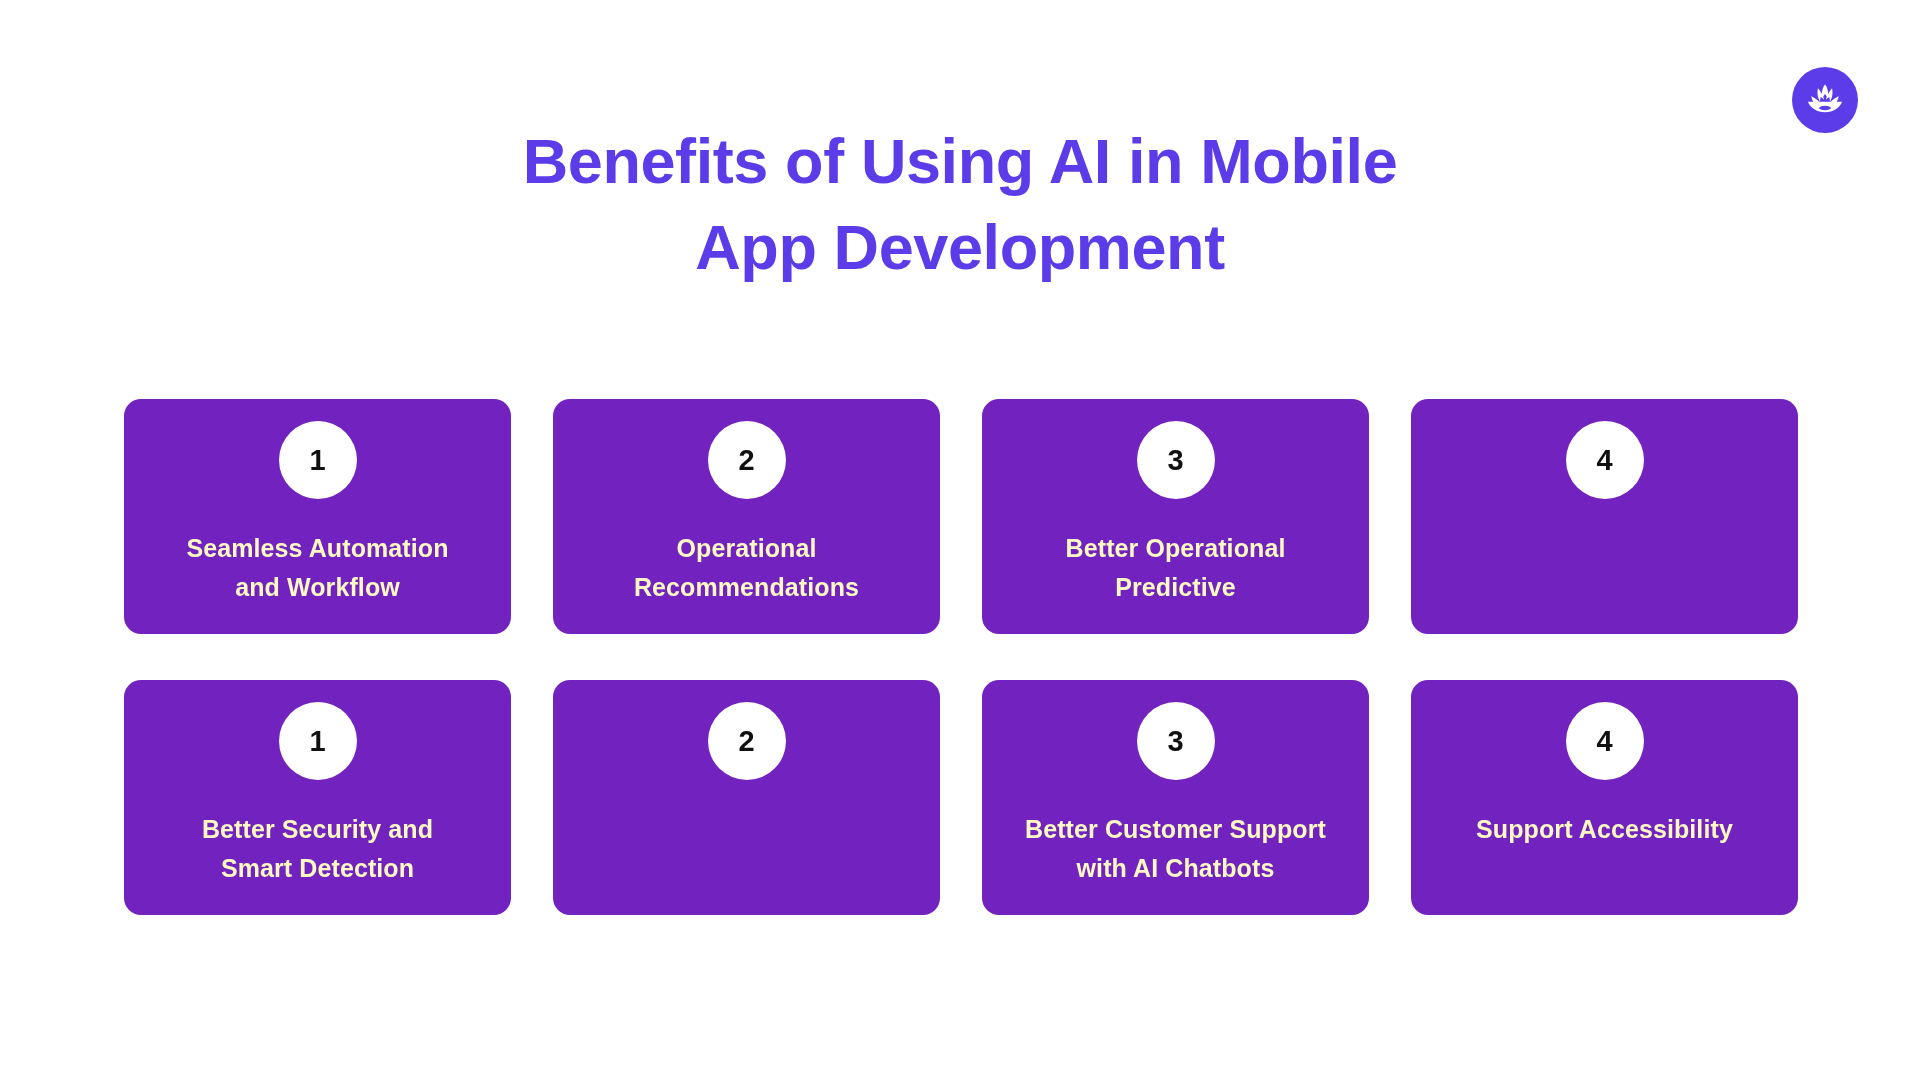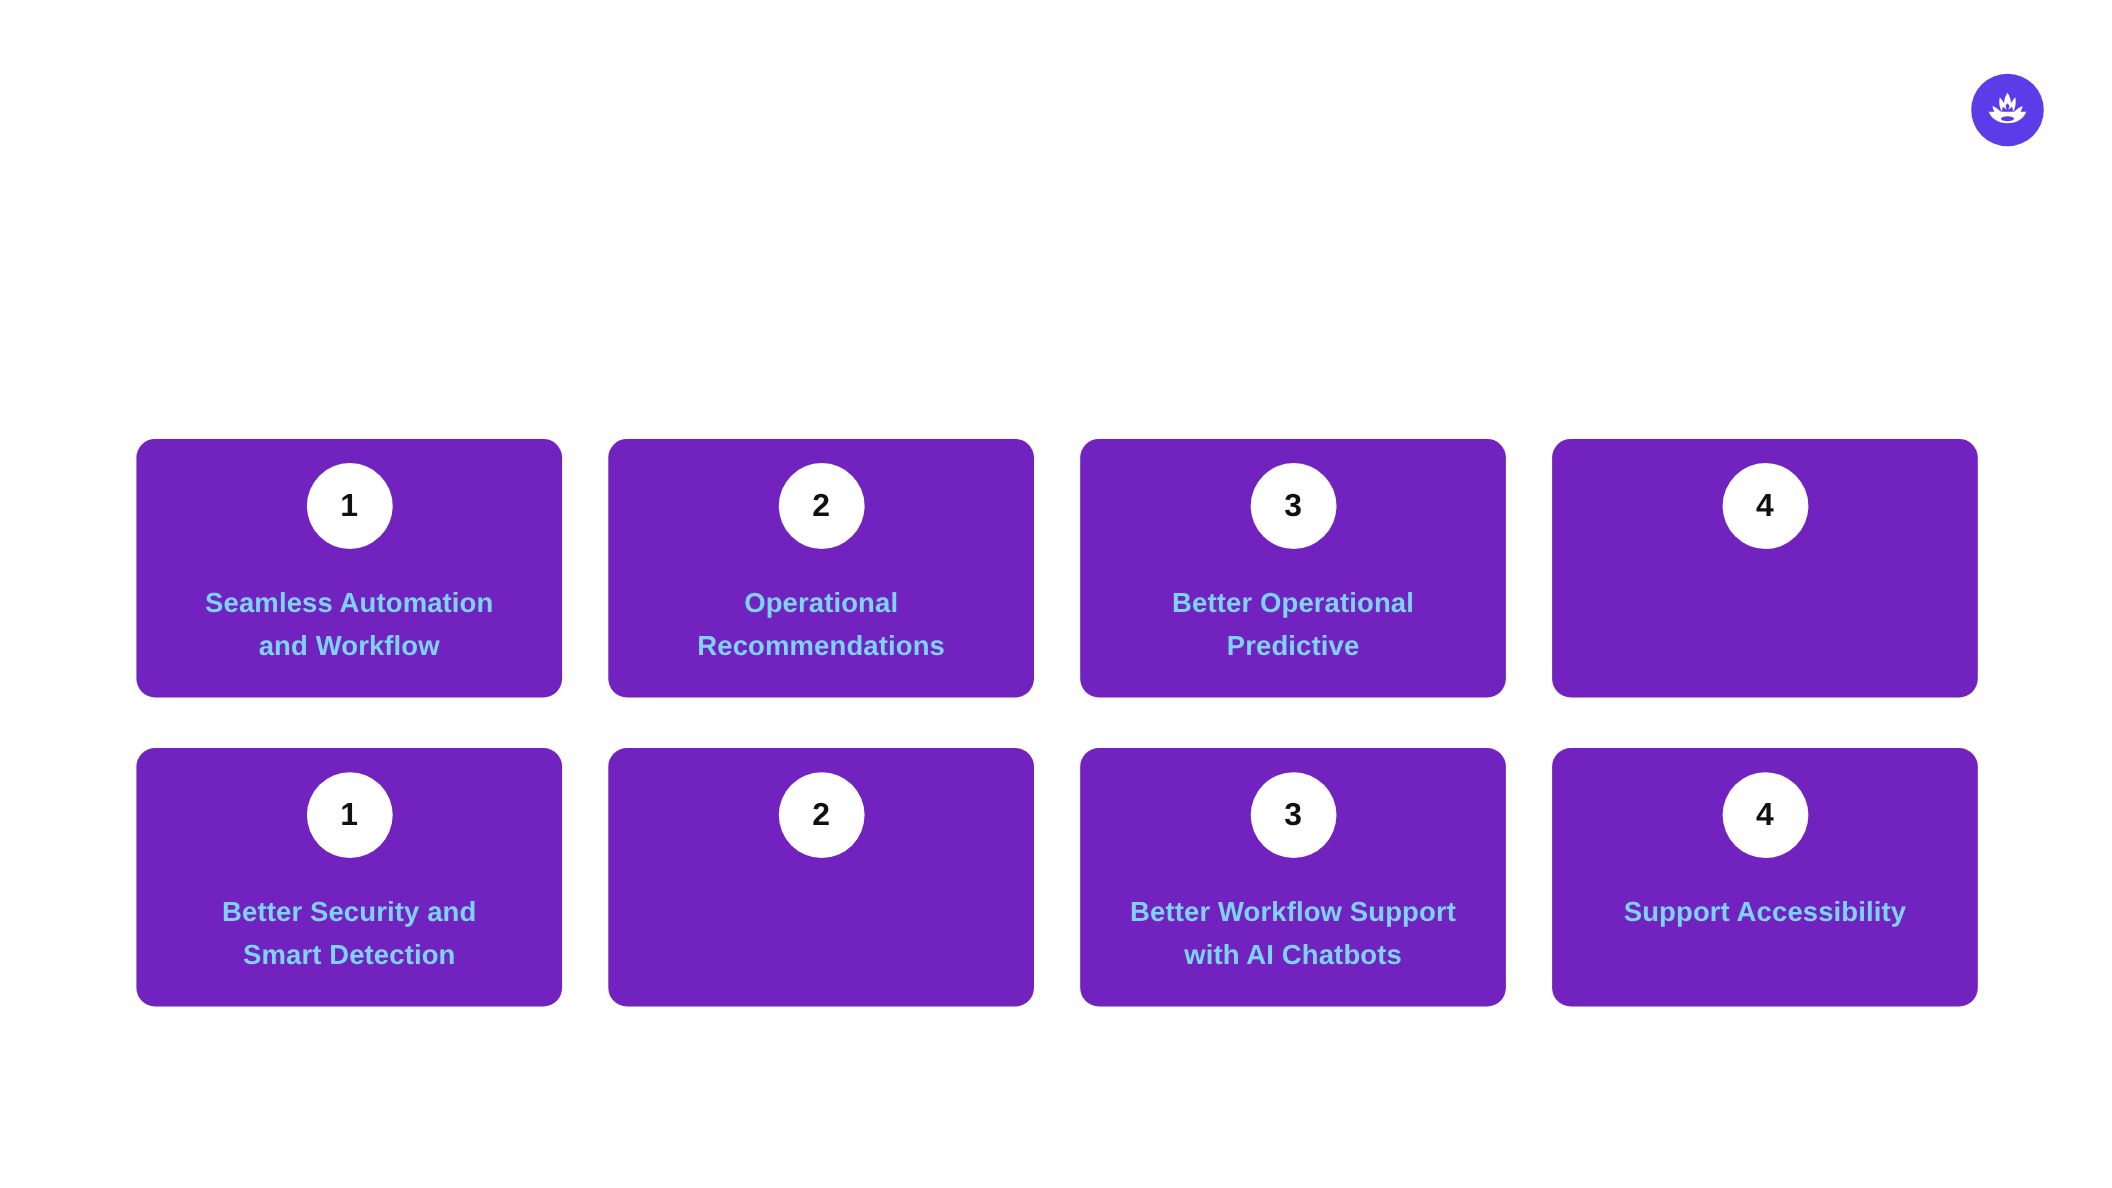--- a/index.html
+++ b/index.html
@@ -89,21 +89,21 @@
     font-weight: 700;
     display: flex;
     align-items: center;
     justify-content: center;
     flex: 0 0 auto;
     line-height: 1;
   }
 
   .card-label {
     margin-top: 30px;
-    color: #7dd3fc;
+    color: #fef9c3;
     font-size: 25px;
     line-height: 39px;
     font-weight: 600;
     text-align: center;
     width: 340px;
     white-space: pre-line;
     letter-spacing: 0.1px;
   }
 </style>
 </head>
@@ -123,20 +123,22 @@
             <path d="M53 26.4c-4.3 1.7-8.2 4.4-11.6 7.8-1.4 1.4-2.6 2.9-3.6 4.4 1.9-.9 3.9-1.6 5.9-2-.2 2.3-.7 4.5-1.5 6.7 1.5-1.1 3-2.4 4.4-4 3.1-3.5 5.3-7.8 6.4-12.9z"></path>
             <path d="M7.5 36.4h17.8c-.4 3-.1 5.9.9 8.5-5-1-9.5-3.1-13.2-6.2-2-1.7-3.8-3.6-5.5-5.7v3.4z" opacity="0"></path>
             <path d="M6 34.5c3.6 9.4 13.2 16 26 16s22.4-6.6 26-16H6z"></path>
             <ellipse cx="32" cy="44.2" rx="9" ry="3.4" fill="#5B3CE8"></ellipse>
           </g>
         </svg>
       </span>
     </div>
   </div>
 
+  <div class="title">Benefits of Using AI in Mobile
+App Development</div>
 
   <div class="grid">
 
     <div class="card">
       <div class="badge">1</div>
       <div class="card-label">Seamless Automation
 and Workflow</div>
     </div>
 
     <div class="card">
@@ -160,21 +162,21 @@
       <div class="card-label">Better Security and
 Smart Detection</div>
     </div>
 
     <div class="card">
       <div class="badge">2</div>
     </div>
 
     <div class="card">
       <div class="badge">3</div>
-      <div class="card-label">Better Workflow Support
+      <div class="card-label">Better Customer Support
 with AI Chatbots</div>
     </div>
 
     <div class="card">
       <div class="badge">4</div>
       <div class="card-label">Support Accessibility</div>
     </div>
 
   </div>
 </div>

